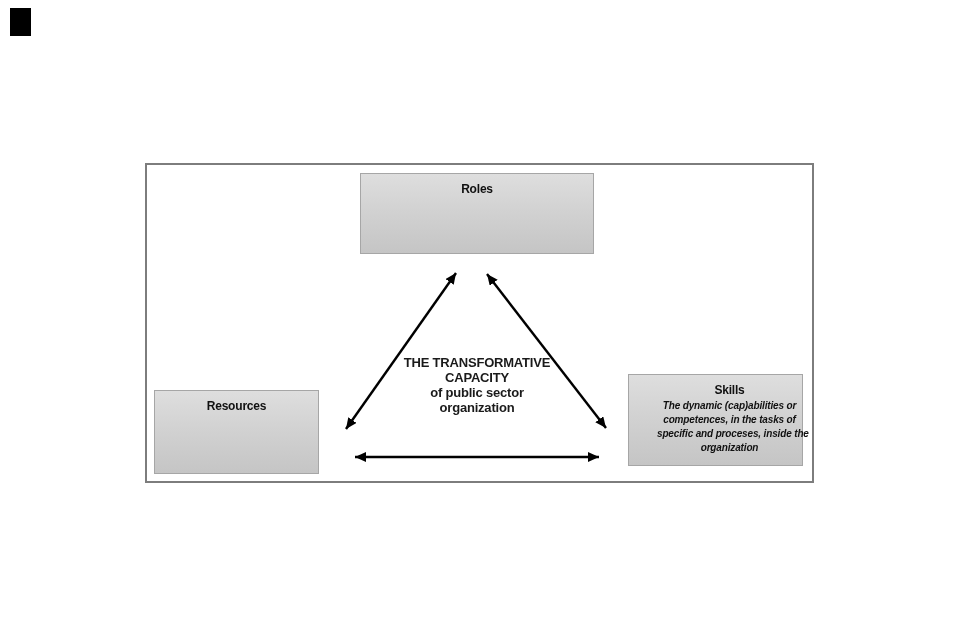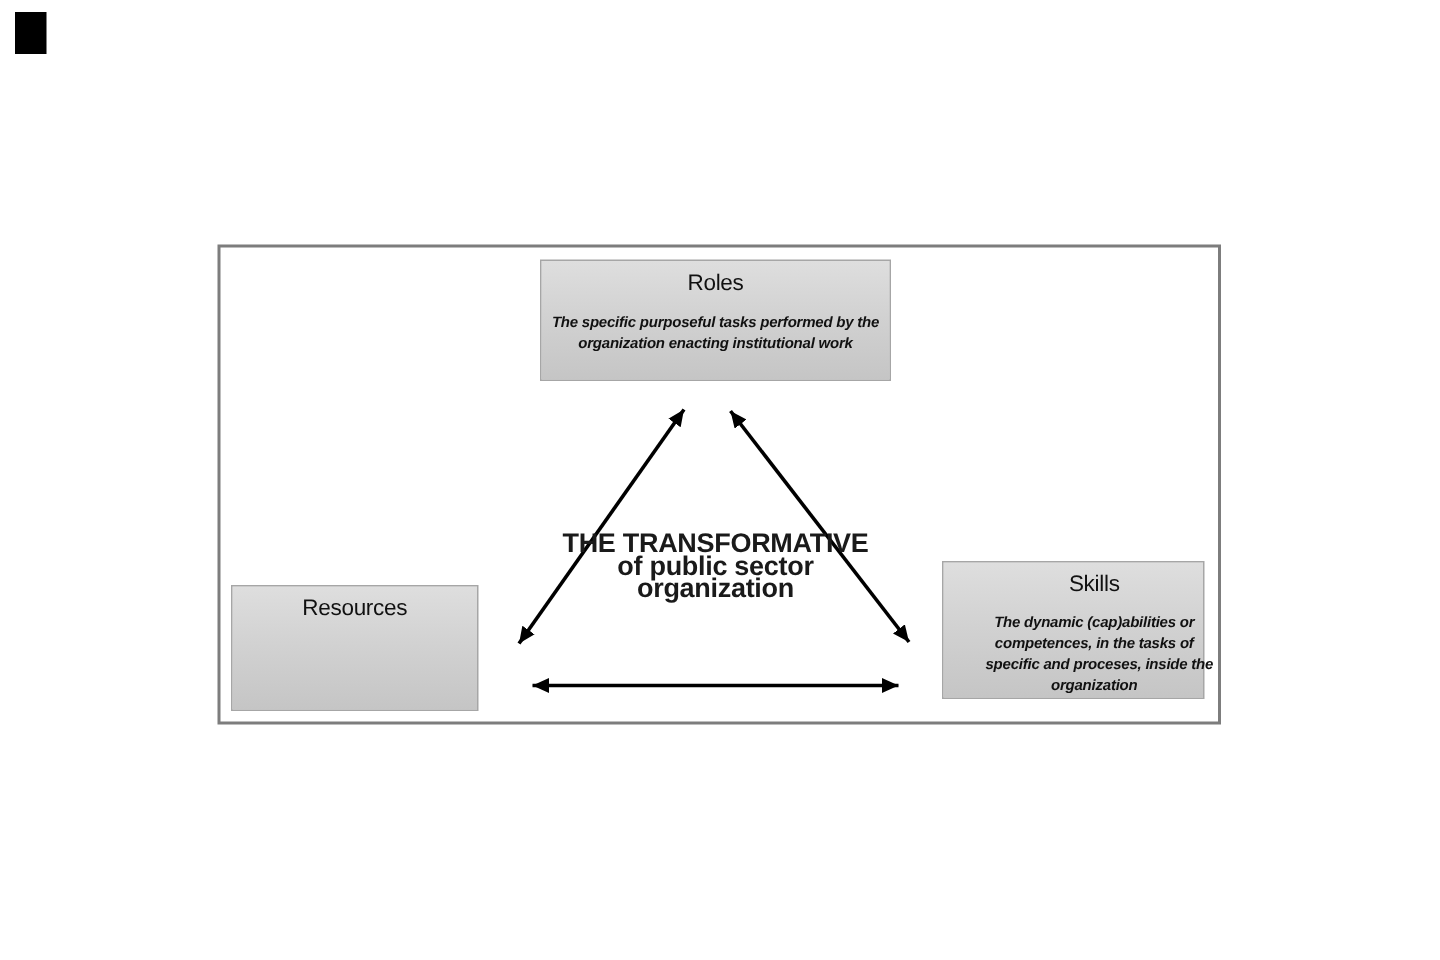--- a/index.html
+++ b/index.html
@@ -36,47 +36,46 @@
   .node-box {
     position: absolute;
     box-sizing: border-box;
     background: linear-gradient(180deg, #dedede 0%, #d2d2d2 45%, #c5c5c5 100%);
     border: 1px solid #a6a6a6;
     text-align: center;
     color: #111111;
   }
   .node-box .box-title {
     margin-top: 6px;
-    font-size: 15px;
-    font-weight: normal;
+    font-size: 12px;
+    font-weight: bold;
     letter-spacing: -0.2px;
     line-height: 18px;
   }
   .node-box .box-body {
-    margin-top: 10px;
     font-size: 10px;
     font-weight: bold;
     font-style: italic;
     line-height: 14px;
     letter-spacing: -0.15px;
   }
   .node-box .box-body .line { white-space: nowrap; }
 
   .box-roles     { left: 360px; top: 173px; width: 234px; height: 81px; }
   .box-roles .box-body { margin-top: 11px; }
   .box-resources { left: 154px; top: 390px; width: 165px; height: 84px; }
   .box-skills    { left: 628px; top: 374px; width: 175px; height: 92px; padding-left: 28px; }
 
   .center-label {
     position: absolute;
     left: 347px;
     top: 355px;
     width: 260px;
     text-align: center;
-    font-size: 18px;
+    font-size: 13px;
     font-weight: bold;
     line-height: 15px;
     letter-spacing: -0.2px;
     color: #1a1a1a;
   }
   .arrow-layer {
     position: absolute;
     left: 0;
     top: 0;
     width: 960px;
@@ -99,39 +98,36 @@
         <path d="M0,0 L11,5 L0,10 Z" fill="#000000"></path>
       </marker>
     </defs>
     <line x1="346" y1="429" x2="456" y2="273" stroke="#000000" stroke-width="2.4" marker-start="url(#ah)" marker-end="url(#ah)"></line>
     <line x1="487" y1="274" x2="606" y2="428" stroke="#000000" stroke-width="2.4" marker-start="url(#ah)" marker-end="url(#ah)"></line>
     <line x1="355" y1="457" x2="599" y2="457" stroke="#000000" stroke-width="2.4" marker-start="url(#ah)" marker-end="url(#ah)"></line>
   </svg>
 
   <div class="node-box box-roles">
     <div class="box-title">Roles</div>
-    <div class="box-body">
-      <div class="line">The specific purposeful tasks performed by the</div>
-      <div class="line">organization enacting institutional work</div>
-    </div>
   </div>
 
   <div class="node-box box-resources">
     <div class="box-title">Resources</div>
   </div>
 
   <div class="node-box box-skills">
     <div class="box-title">Skills</div>
     <div class="box-body">
       <div class="line">The dynamic (cap)abilities or</div>
       <div class="line">competences, in the tasks of</div>
       <div class="line">specific and proceses, inside the</div>
       <div class="line">organization</div>
     </div>
   </div>
 
   <div class="center-label">
     <div>THE TRANSFORMATIVE</div>
+    <div>CAPACITY</div>
     <div>of public sector</div>
     <div>organization</div>
   </div>
 
 </div>
 
 </body></html>

